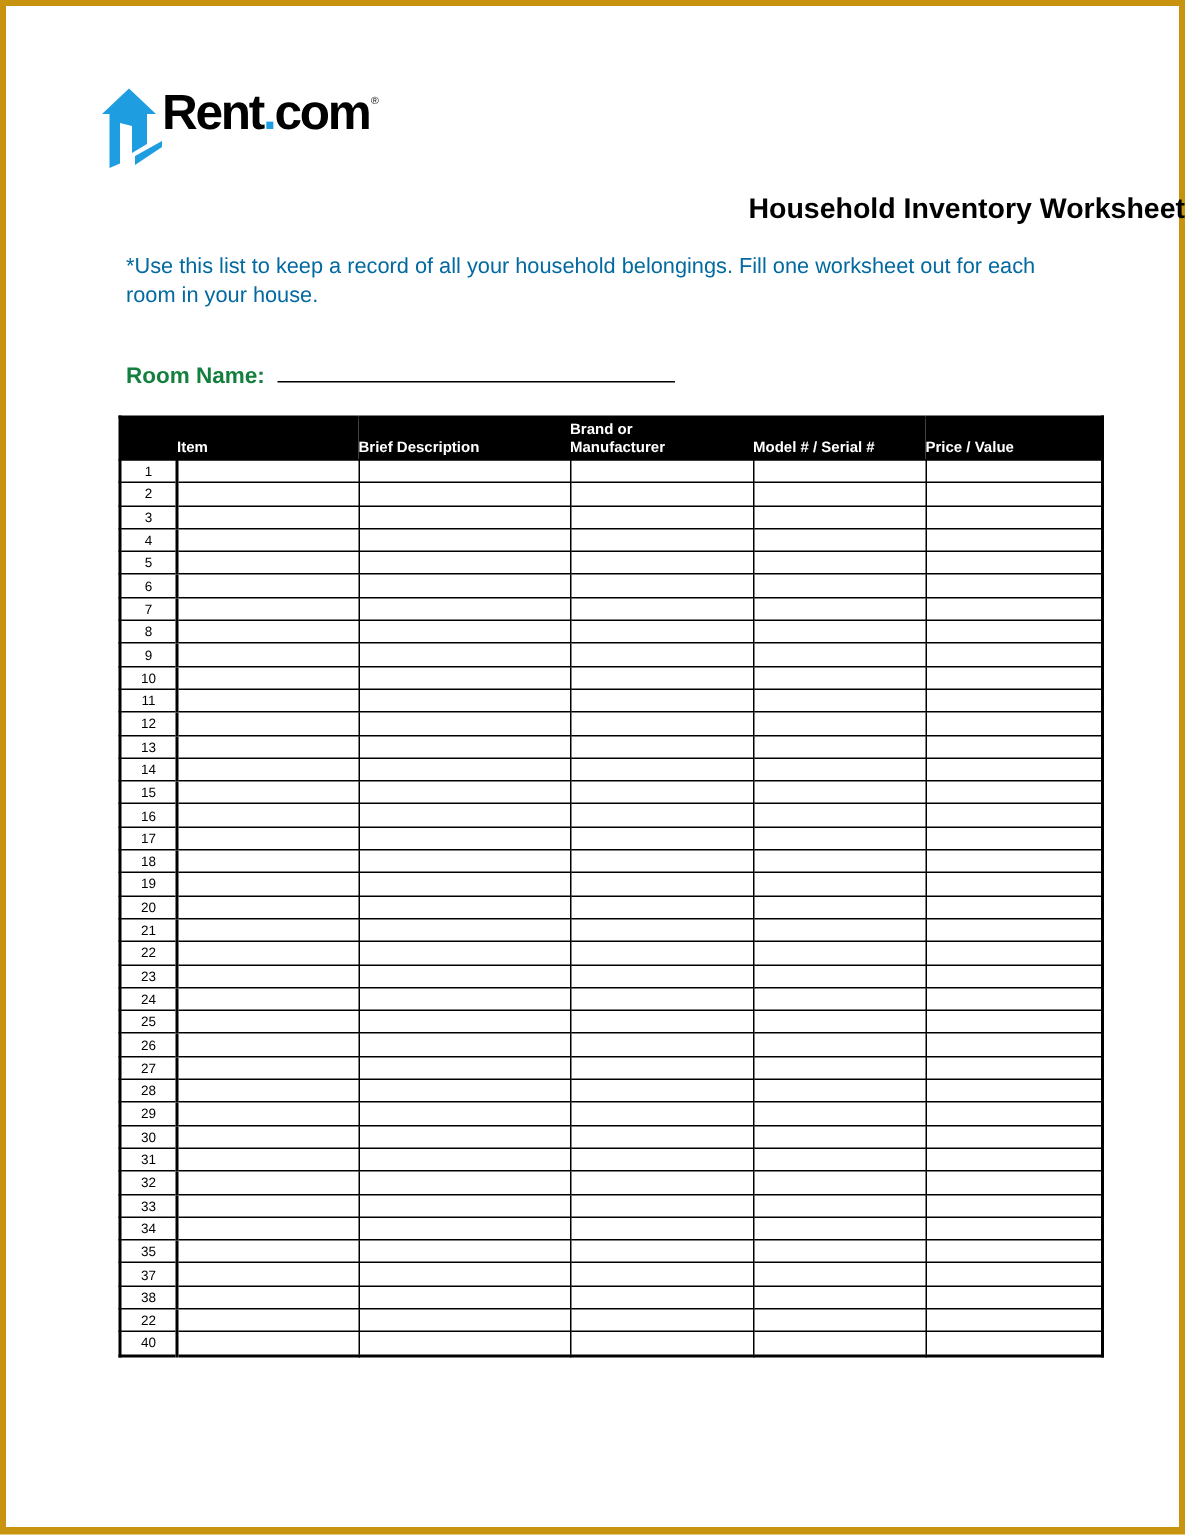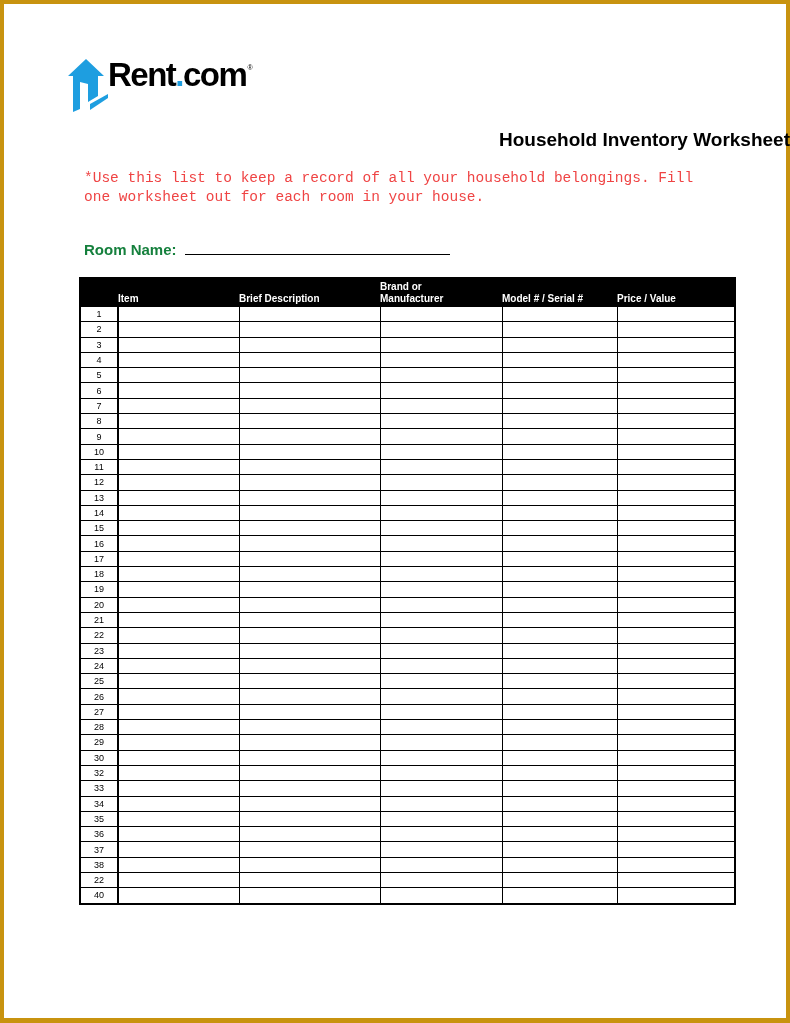--- a/index.html
+++ b/index.html
@@ -22,21 +22,21 @@
     font-size: 33px; letter-spacing: -1.5px; color: #000; white-space: nowrap;
   }
   .logo-text .dot { color: #1e9ee0; }
   .logo-text .reg { font-size: 7px; vertical-align: top; position: relative; top: 8px; letter-spacing: 0; font-weight: normal; margin-left: 1px; }
   .title {
     position: absolute; left: 0; width: 790px; top: 129px; text-align: right;
     font-weight: bold; font-size: 19px; color: #000;
   }
   .intro {
     position: absolute; left: 84px; top: 169px; width: 640px;
-    font-size: 14.5px; line-height: 19px; color: #ef4444; font-family: Liberation Mono, monospace;
+    font-size: 14.5px; line-height: 19px; color: #0369a1;
   }
   .room {
     position: absolute; left: 84px; top: 240px; font-size: 15px; color: #15803d; white-space: nowrap;
   }
   .room .label { font-weight: bold; }
   .room .line { display: inline-block; width: 265px; border-bottom: 1px solid #000; height: 14px; vertical-align: baseline; margin-left: 4px; }
   table.inv {
     position: absolute; left: 79px; top: 277px; width: 655px;
     border-collapse: collapse; table-layout: fixed;
     border: 2px solid #000;
@@ -331,20 +331,28 @@
       </tr>
       <tr>
         <td class="num">30</td>
         <td></td>
         <td></td>
         <td></td>
         <td></td>
         <td></td>
       </tr>
       <tr>
+        <td class="num">31</td>
+        <td></td>
+        <td></td>
+        <td></td>
+        <td></td>
+        <td></td>
+      </tr>
+      <tr>
         <td class="num">32</td>
         <td></td>
         <td></td>
         <td></td>
         <td></td>
         <td></td>
       </tr>
       <tr>
         <td class="num">33</td>
         <td></td>
@@ -356,28 +364,20 @@
       <tr>
         <td class="num">34</td>
         <td></td>
         <td></td>
         <td></td>
         <td></td>
         <td></td>
       </tr>
       <tr>
         <td class="num">35</td>
-        <td></td>
-        <td></td>
-        <td></td>
-        <td></td>
-        <td></td>
-      </tr>
-      <tr>
-        <td class="num">36</td>
         <td></td>
         <td></td>
         <td></td>
         <td></td>
         <td></td>
       </tr>
       <tr>
         <td class="num">37</td>
         <td></td>
         <td></td>

